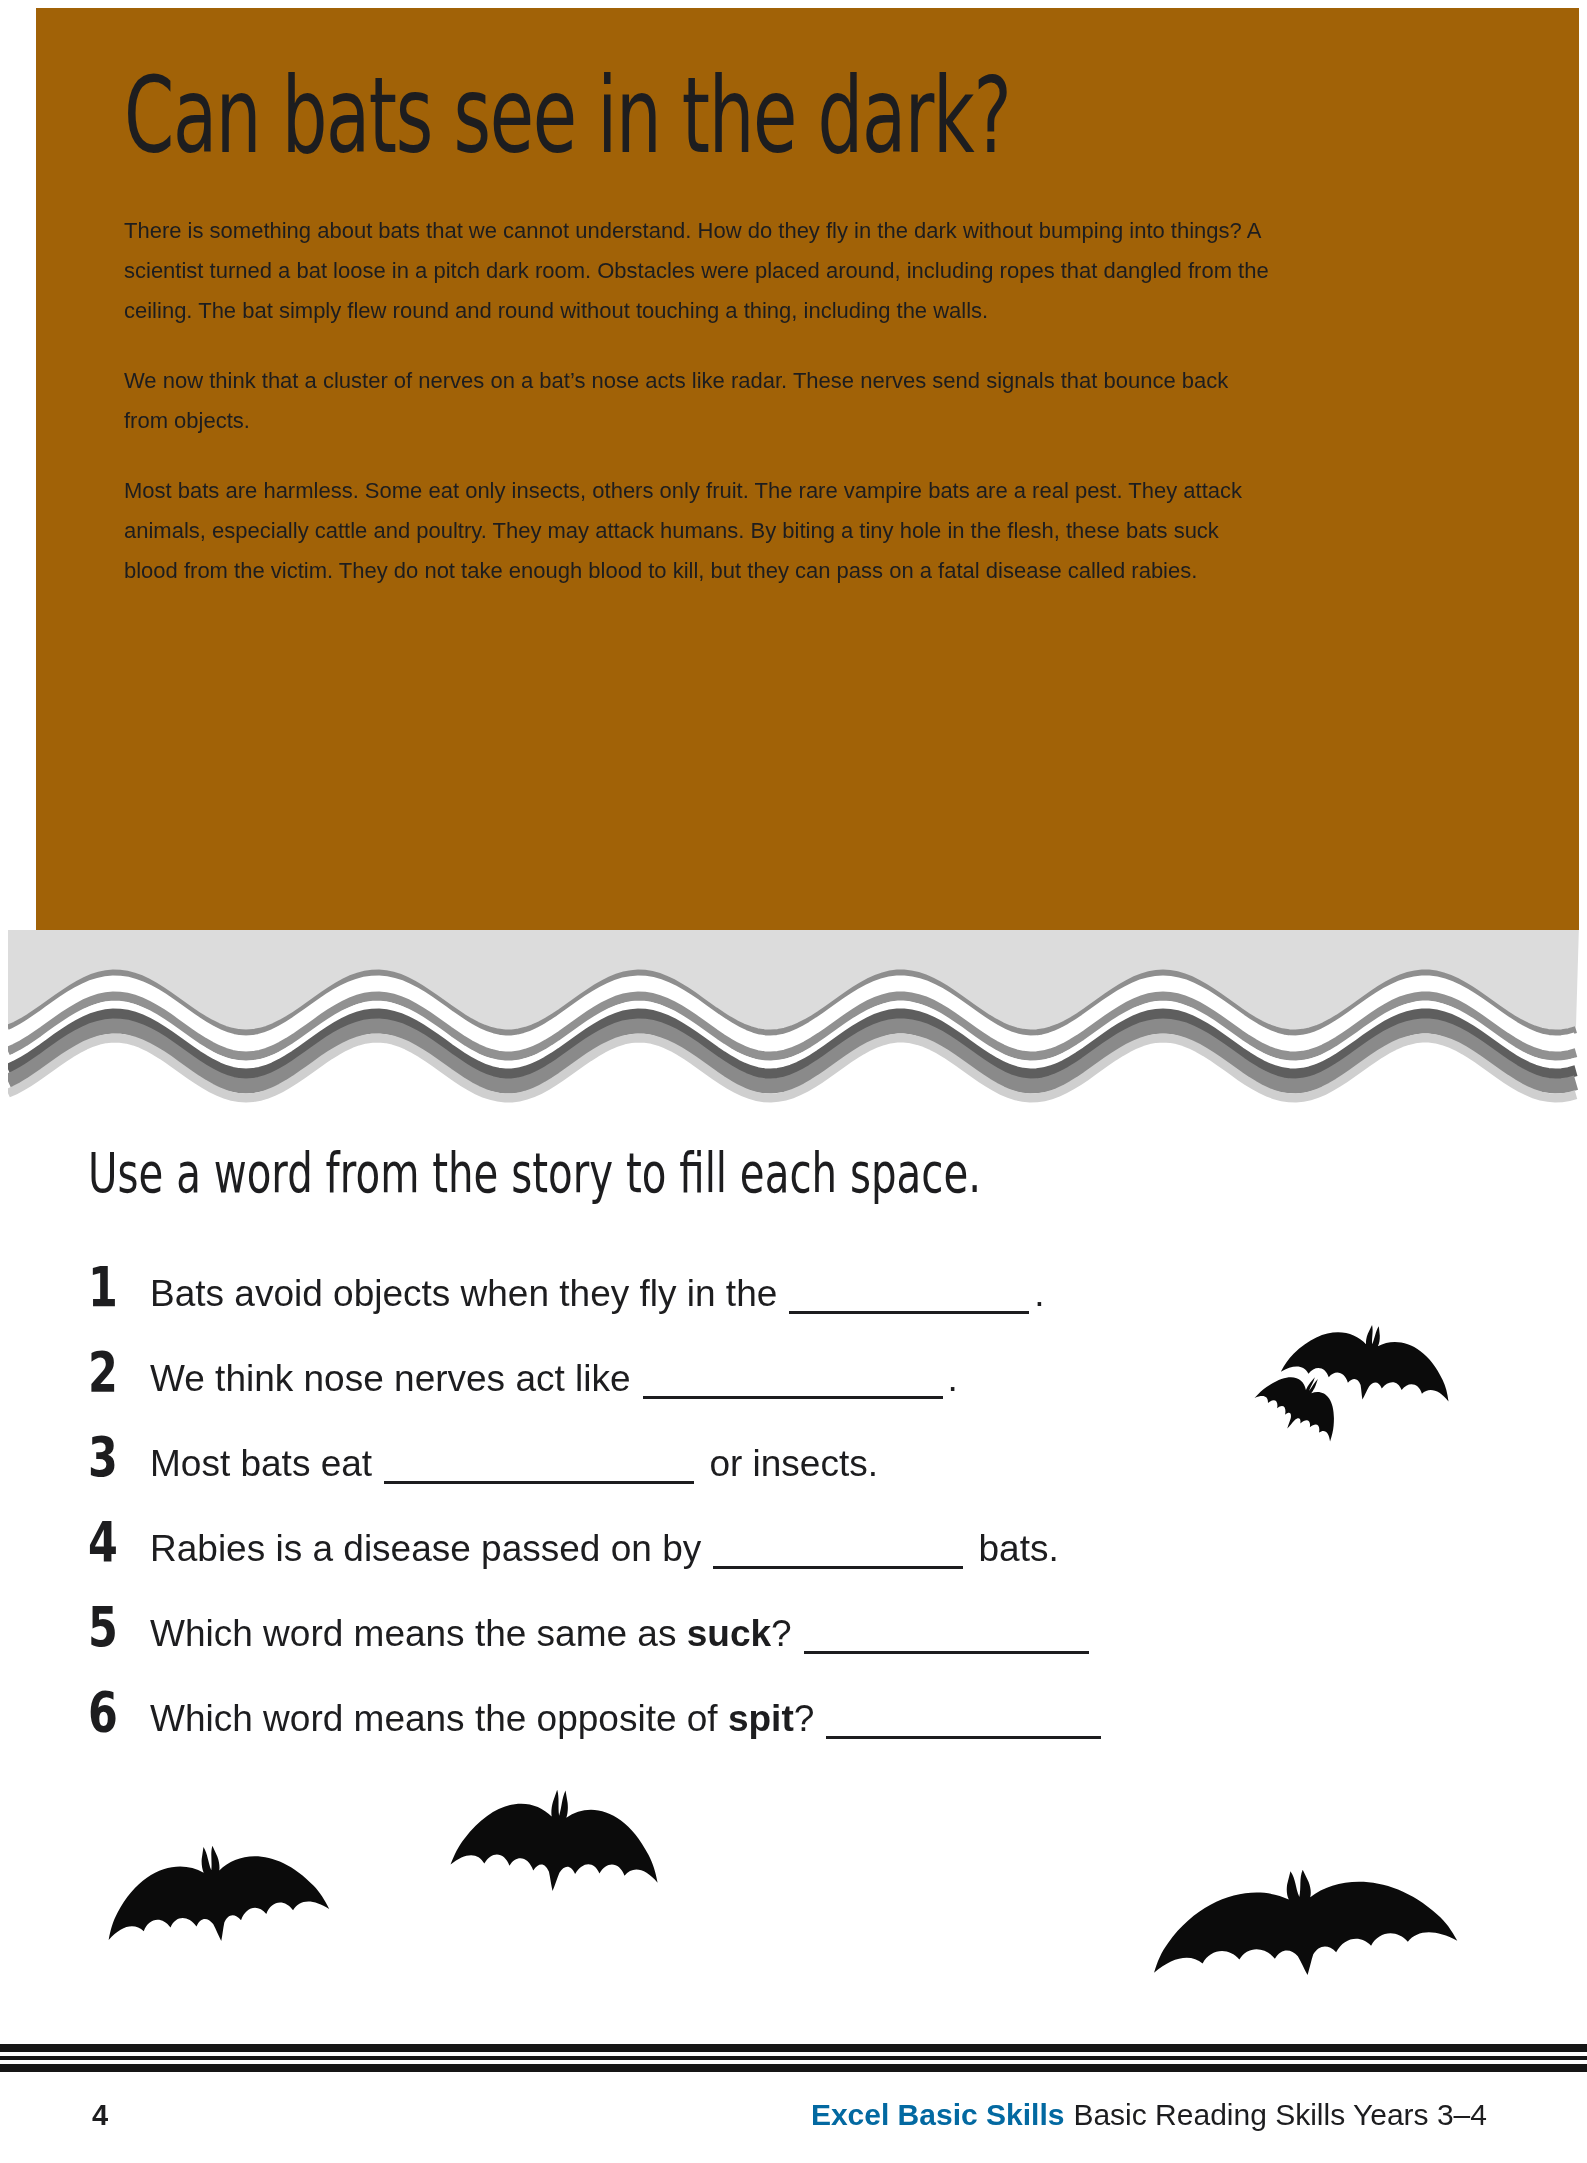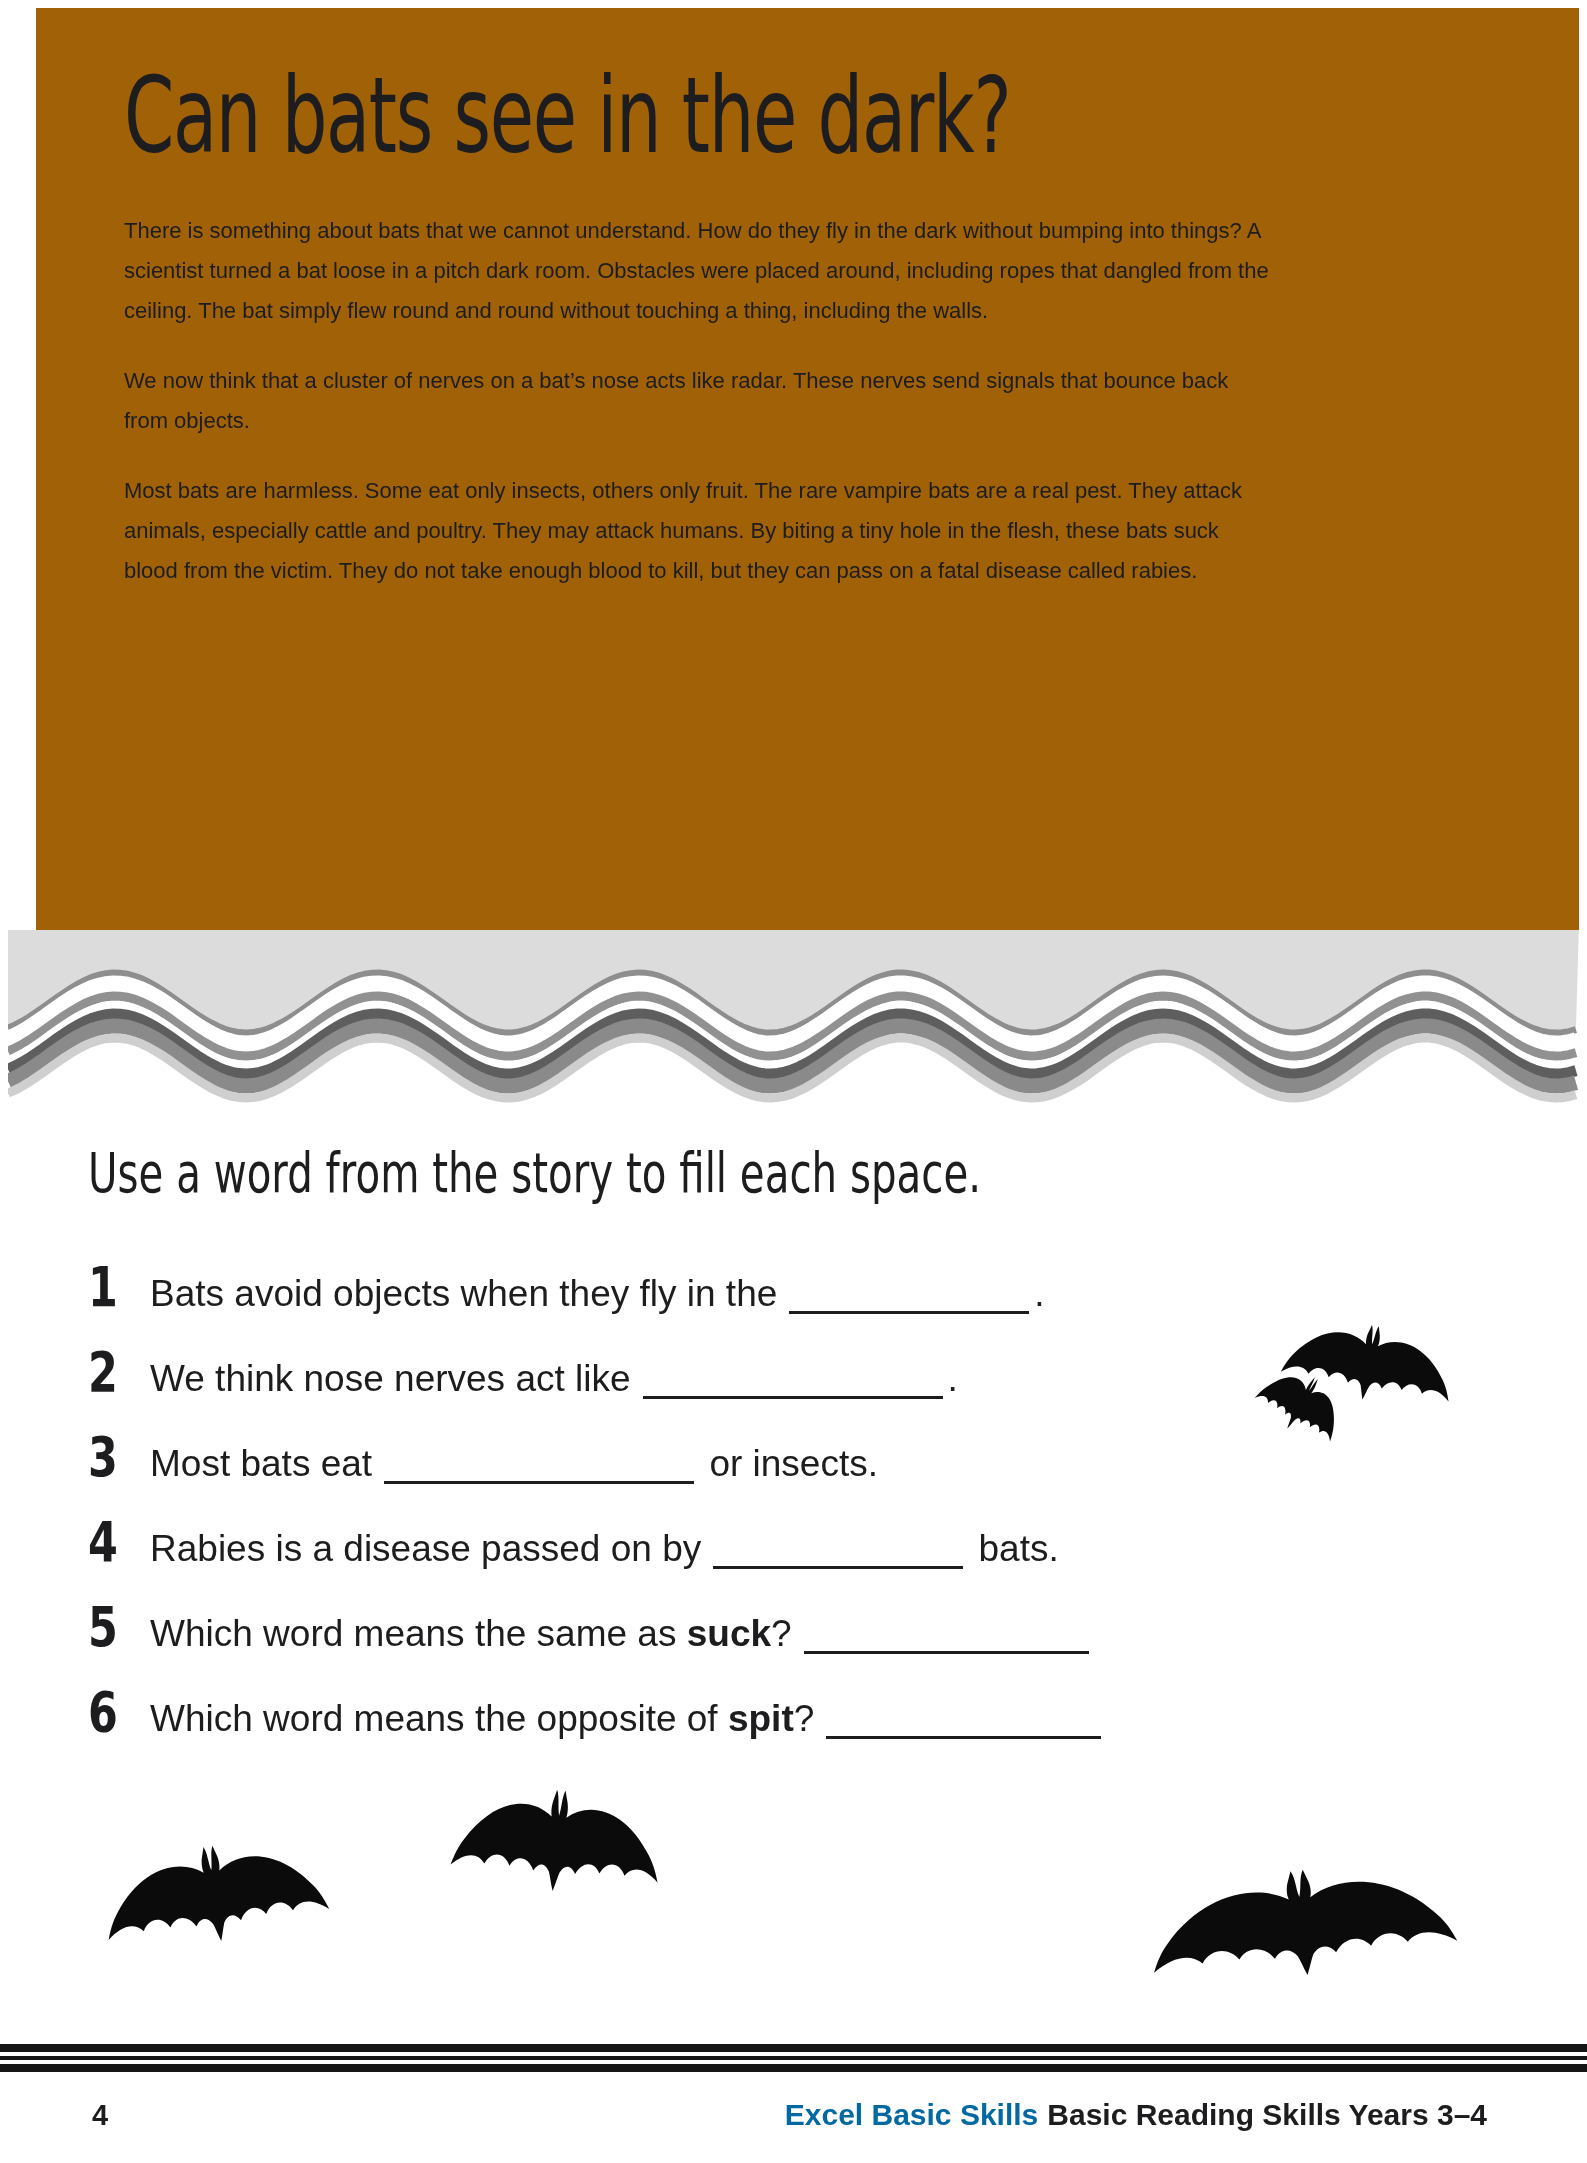--- a/index.html
+++ b/index.html
@@ -71,21 +71,21 @@
   .footer-rule .bar1{height:8px;background:#161616;}
   .footer-rule .gap{height:4px;background:#ffffff;}
   .footer-rule .bar2{height:4px;background:#161616;}
   .footer-text{
     position:absolute;left:92px;right:100px;top:2098px;
     display:flex;justify-content:space-between;align-items:baseline;
     font-size:30px;
   }
   .page-num{font-weight:bold;font-size:29px;}
   .series{font-weight:bold;color:#0369a1;}
-  .book{color:#1d1d1f;margin-left:9px;font-weight:bold;}
+  .book{color:#1d1d1f;margin-left:9px;}
 </style>
 </head>
 <body>
 
 <div class="page">
 
   <svg width="0" height="0" style="position:absolute" aria-hidden="true">
     <defs>
       <path id="bat-shape" d="M100 22 C98 15 99 9 96 3 L93 12 C92 16 92 20 93 23 C72 9 38 13 12 45 C7 51 4 57 1 65 C14 55 26 54 33 62 C39 52 51 52 57 62 C63 53 74 54 80 64 C85 57 91 58 95 64 C97 69 98 73 100 78 C102 73 103 69 105 64 C109 58 115 57 120 64 C126 54 137 53 143 62 C149 52 161 52 167 62 C174 54 186 55 199 65 C196 57 193 51 188 45 C162 13 128 9 107 23 C108 20 108 16 107 12 L104 3 C101 9 102 15 100 22 Z"></path>
     </defs>

